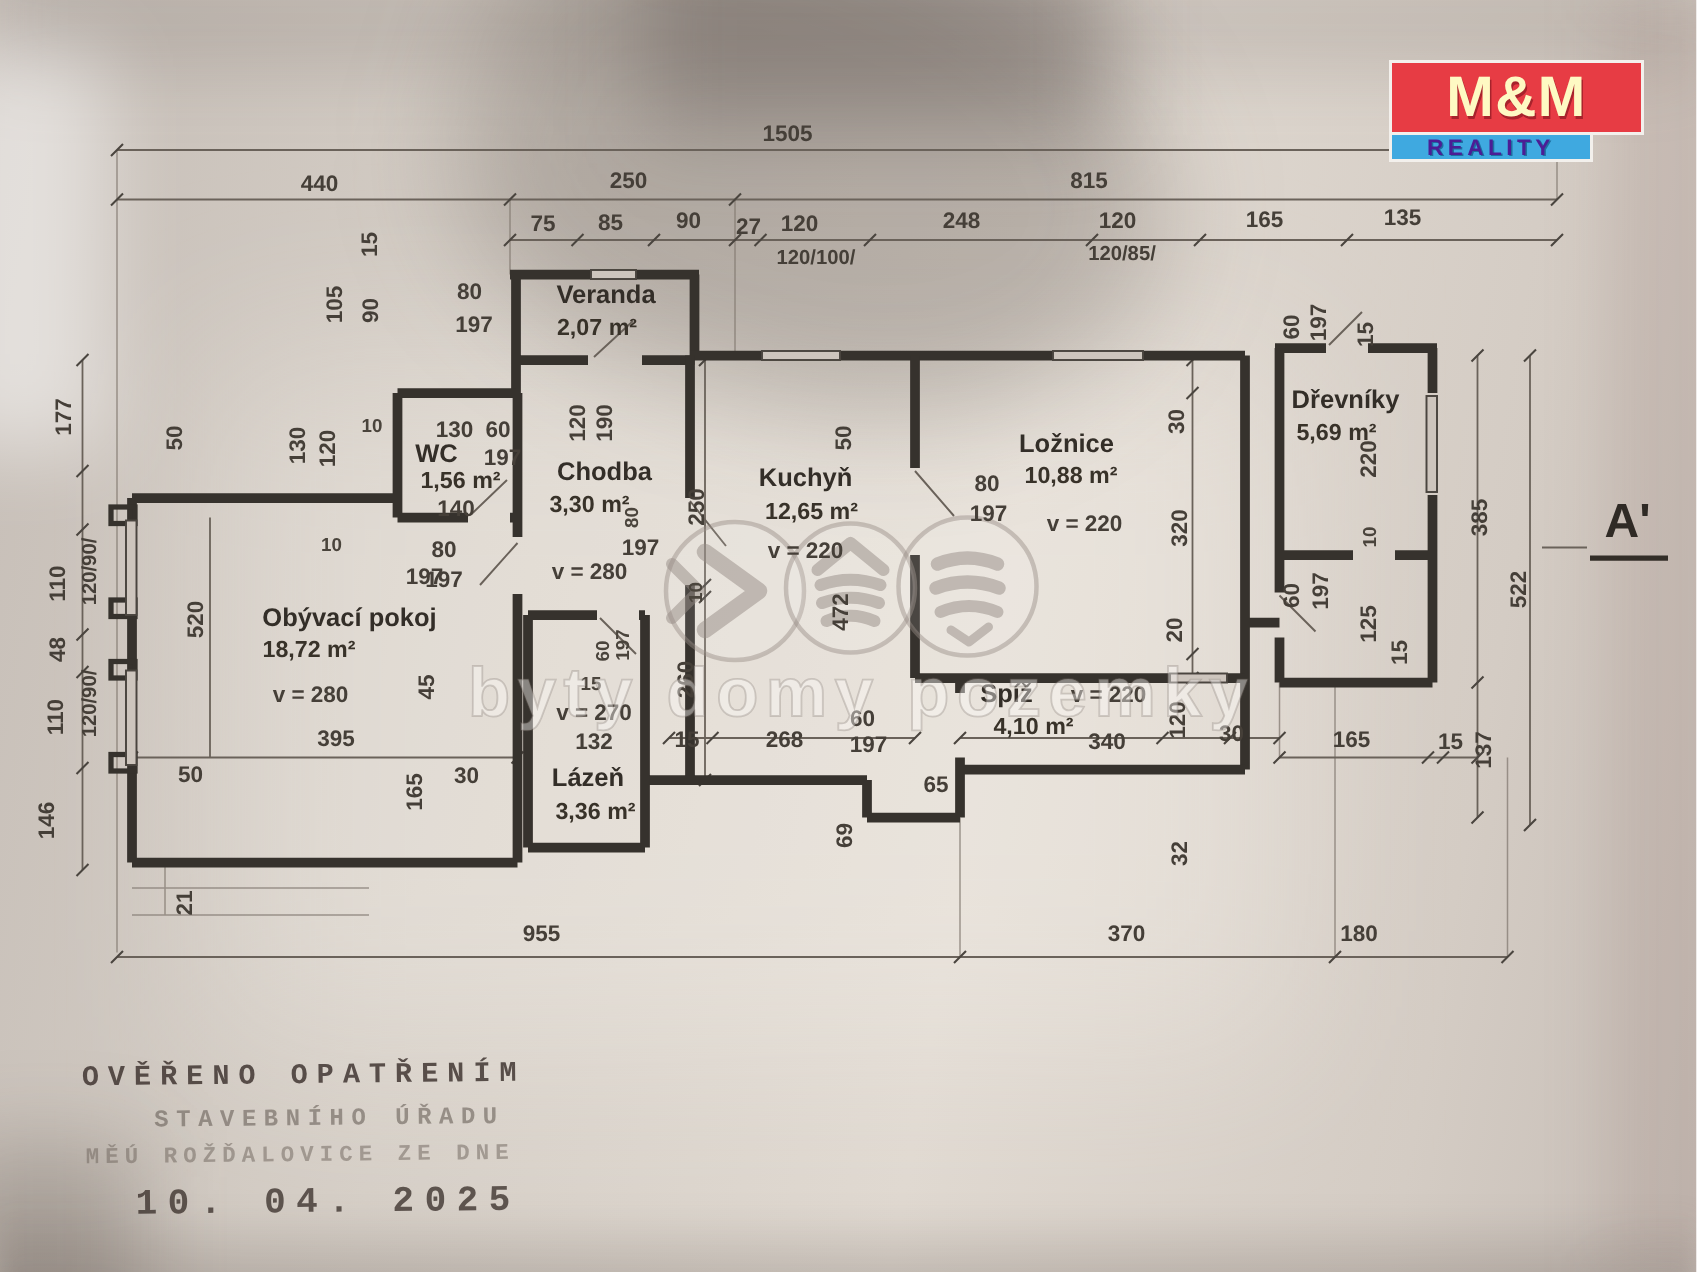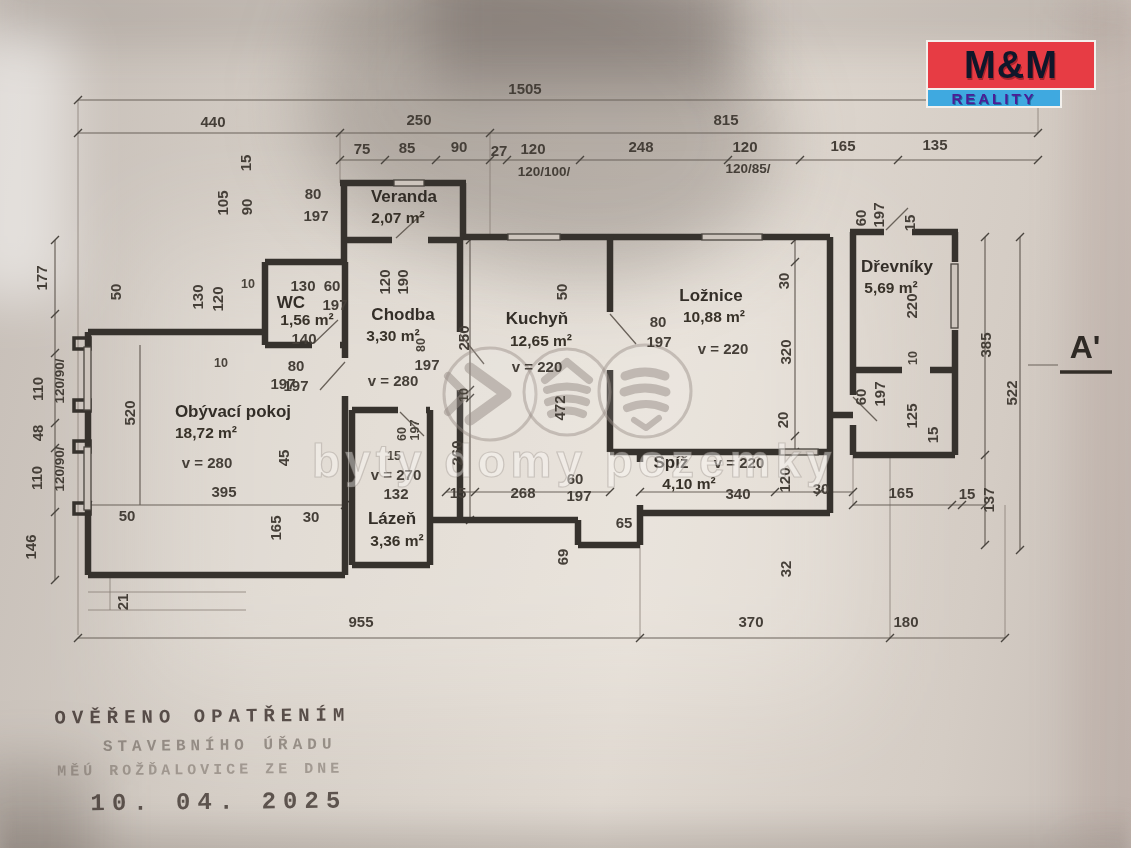--- a/index.html
+++ b/index.html
@@ -31,21 +31,21 @@
   .t-area{font:700 15.5px "Liberation Sans",sans-serif;fill:#383229;text-anchor:middle;}
   .t-marker{font:700 32px "Liberation Sans",sans-serif;fill:#2f2a25;text-anchor:middle;}
   .wm-circ{stroke:rgba(150,140,133,.45);stroke-width:3;fill:rgba(255,255,255,.10);}
   .wm-glyph{stroke:rgba(150,140,133,.50);fill:none;stroke-linecap:round;stroke-linejoin:round;}
 
   .wm-text{position:absolute;left:312px;top:434px;font:700 46px "Liberation Sans",sans-serif;
     letter-spacing:5px;color:rgba(252,250,247,.42);-webkit-text-stroke:1.2px rgba(125,115,108,.30);white-space:nowrap;}
 
   .logo{position:absolute;left:926px;top:40px;width:170px;}
   .logo-red{background:#e73c44;border:2px solid #f3f0ec;height:46px;display:flex;align-items:center;justify-content:center;
-    font:700 38px "Liberation Sans",sans-serif;color:#0f172a;text-shadow:1px 2px 0 #a7232c;letter-spacing:1px;}
+    font:700 38px "Liberation Sans",sans-serif;color:#fef9c3;text-shadow:1px 2px 0 #a7232c;letter-spacing:1px;}
   .logo-blue{background:#3fa9e0;border:2px solid #f3f0ec;border-top:none;width:132px;height:16px;display:flex;align-items:center;justify-content:center;
     font:700 15px "Liberation Sans",sans-serif;color:#4c1d95;letter-spacing:3px;text-shadow:1px 1px 0 #1d6ea0;}
 
   .stamp{position:absolute;left:55px;top:706px;transform:rotate(-.6deg);font-family:"Liberation Mono",monospace;font-weight:700;}
   .stamp div{white-space:nowrap;}
   .st1{font-size:19px;letter-spacing:6px;color:rgba(58,48,44,.82);}
   .st2{font-size:16px;letter-spacing:5px;color:rgba(95,85,78,.55);margin:9px 0 0 48px;}
   .st3{font-size:15px;letter-spacing:4px;color:rgba(108,98,90,.50);margin:7px 0 0 2px;}
   .st4{font-size:24px;letter-spacing:7px;color:rgba(62,52,47,.80);margin:10px 0 0 35px;}
 </style>

